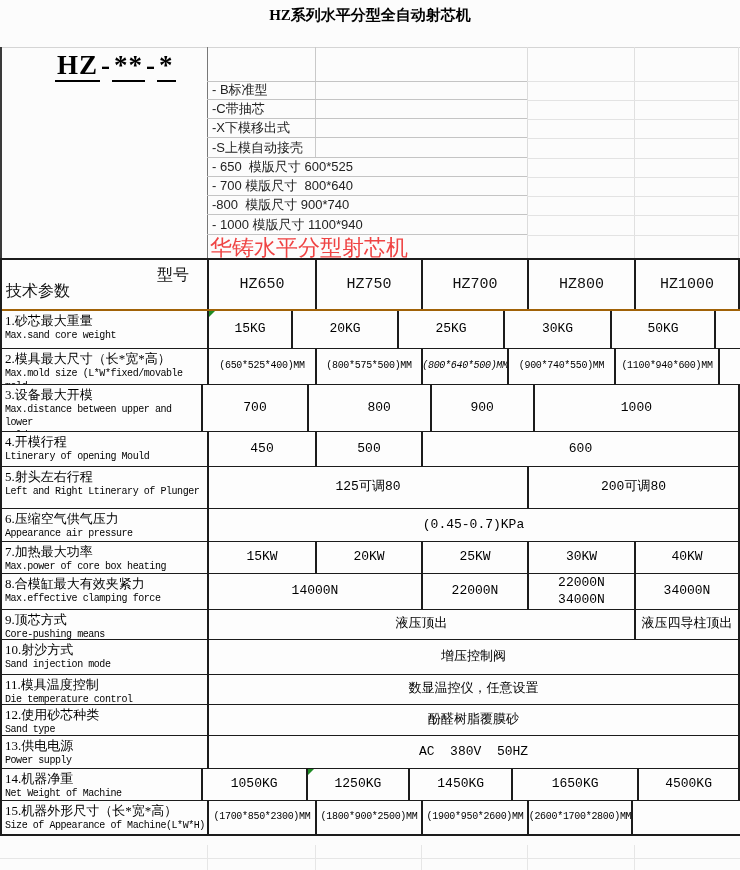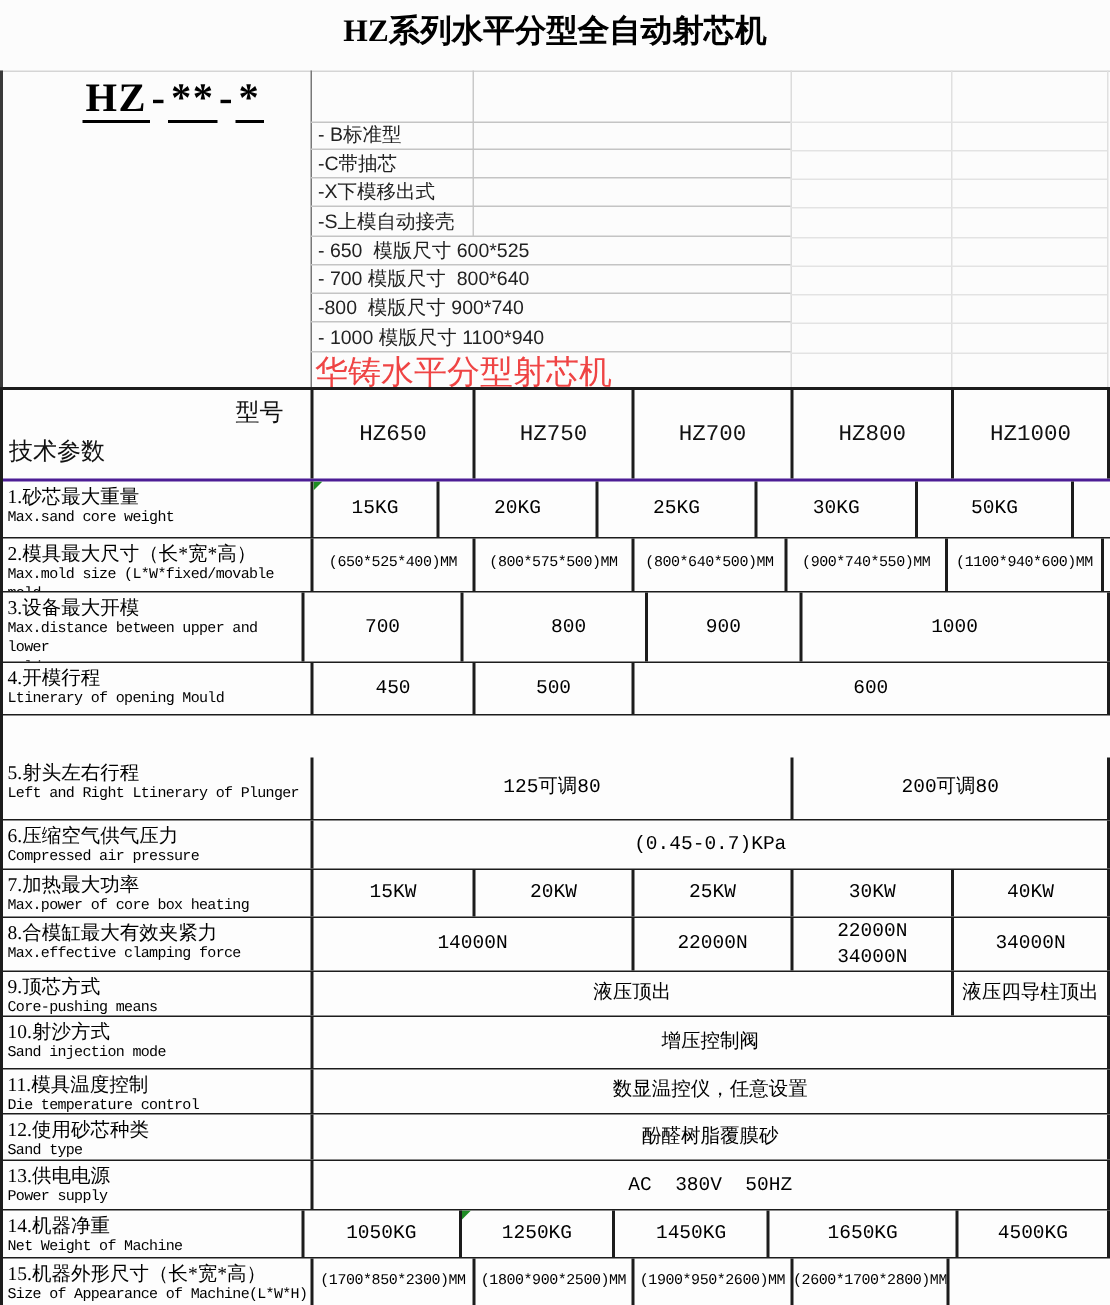--- a/index.html
+++ b/index.html
@@ -1,40 +1,40 @@
 <!DOCTYPE html>
 <html><head>
 <meta charset="utf-8">
 <style>
   html,body{margin:0;padding:0}
   body{width:740px;height:870px;position:relative;background:#fcfcfc;overflow:hidden;
        font-family:"Liberation Sans",sans-serif;color:#111}
   .abs{position:absolute}
   
   .title{top:6px;left:0;width:740px;text-align:center;font-family:"Liberation Serif",serif;
-         font-weight:bold;font-size:21px;color:#000}
+         font-weight:bold;font-size:15px;color:#000}
   
   .model-code{top:50px;left:55px;font-family:"Liberation Serif",serif;font-weight:bold;
               font-size:27px;letter-spacing:1px;color:#000;white-space:pre}
   .model-code .u{border-bottom:2px solid #000;padding:0 2px 1px 2px;display:inline-block;line-height:1.05}
   .model-code .d{padding:0 1px}
   
   .variants{top:81px;left:207px;width:320px}
   .variant{box-sizing:border-box;border-bottom:1px solid #c4c4c4;font-size:13px;color:#222;
            padding-left:5px;white-space:pre;overflow:hidden}
   
   .subtitle{top:233px;left:210px;font-family:"Liberation Serif",serif;font-size:22px;color:#ef4444}
   
   .gl{position:absolute}
   
   .spec-table{top:258px;left:0;width:740px;box-sizing:border-box;
               border:2px solid #1c1c1c;border-right:none;background:#fdfdfd}
   .trow{display:flex;box-sizing:border-box;border-bottom:1px solid #1c1c1c}
   .trow:last-child{border-bottom:none}
-  .hrow{display:flex;box-sizing:border-box;height:61px;border-bottom:2px solid #4c1d95}
+  .hrow{display:flex;box-sizing:border-box;height:51px;border-bottom:2px solid #a16207}
   .corner{box-sizing:border-box;width:207px;border-right:2px solid #1c1c1c;position:relative}
   .corner .mlab{position:absolute;top:5px;right:18px;font-family:"Liberation Serif",serif;font-size:16px}
   .corner .plab{position:absolute;bottom:7px;left:4px;font-family:"Liberation Serif",serif;font-size:16px}
   .hcell{box-sizing:border-box;border-right:2px solid #1c1c1c;display:flex;align-items:center;
          justify-content:center;font-family:"Liberation Mono","DejaVu Sans Mono",monospace;font-size:15px}
   .lcell{box-sizing:border-box;width:207px;border-right:2px solid #1c1c1c;
          padding:2px 2px 0 3px;overflow:hidden}
   .lcell .zh{font-family:"Liberation Serif",serif;font-size:13px;line-height:1.2;color:#000;white-space:pre-wrap}
   .lcell .en{font-family:"Liberation Mono","DejaVu Sans Mono",monospace;font-size:10px;
              letter-spacing:-0.45px;line-height:1.32;color:#000;white-space:pre-line}
@@ -116,21 +116,21 @@
         <div class="vcell" style="width: 107px;">30KG</div>
         <div class="vcell" style="width: 104px;">50KG</div>
       </div>
       <div class="trow" style="height: 36px;">
         <div class="lcell">
           <div class="zh">2.模具最大尺寸（长*宽*高）</div>
           <div class="en">Max.mold size (L*W*fixed/movable mold</div>
         </div>
         <div class="vcell dims" style="width: 108px;">(650*525*400)MM</div>
         <div class="vcell dims" style="width: 106px;">(800*575*500)MM</div>
-        <div class="vcell dims" style="width: 102px;">(800*640*500)MM</div>
+        <div class="vcell dims" style="width: 86px; font-style: italic;">(800*640*500)MM</div>
         <div class="vcell dims" style="width: 107px;">(900*740*550)MM</div>
         <div class="vcell dims" style="width: 104px;">(1100*940*600)MM</div>
       </div>
       <div class="trow" style="height: 47px;">
         <div class="lcell">
           <div class="zh">3.设备最大开模</div>
           <div class="en">Max.distance between upper and lower
 mold</div>
         </div>
         <div class="vcell" style="width: 108px;">700</div>
@@ -140,32 +140,32 @@
       </div>
       <div class="trow" style="height: 35px;">
         <div class="lcell">
           <div class="zh">4.开模行程</div>
           <div class="en">Ltinerary of opening Mould</div>
         </div>
         <div class="vcell" style="width: 108px;">450</div>
         <div class="vcell" style="width: 106px;">500</div>
         <div class="vcell" style="width: 317px;">600</div>
       </div>
-      <div class="trow" style="height: 42px; margin-top: 28px;">
+      <div class="trow" style="height: 42px;">
         <div class="lcell">
           <div class="zh">5.射头左右行程</div>
           <div class="en">Left and Right Ltinerary of Plunger</div>
         </div>
         <div class="vcell" style="width: 320px;">125可调80</div>
         <div class="vcell" style="width: 211px;">200可调80</div>
       </div>
       <div class="trow" style="height: 33px;">
         <div class="lcell">
           <div class="zh">6.压缩空气供气压力</div>
-          <div class="en">Compressed air pressure</div>
+          <div class="en">Appearance air pressure</div>
         </div>
         <div class="vcell" style="width: 531px;">(0.45-0.7)KPa</div>
       </div>
       <div class="trow" style="height: 32px;">
         <div class="lcell">
           <div class="zh">7.加热最大功率</div>
           <div class="en">Max.power of core box heating</div>
         </div>
         <div class="vcell" style="width: 108px;">15KW</div>
         <div class="vcell" style="width: 106px;">20KW</div>

